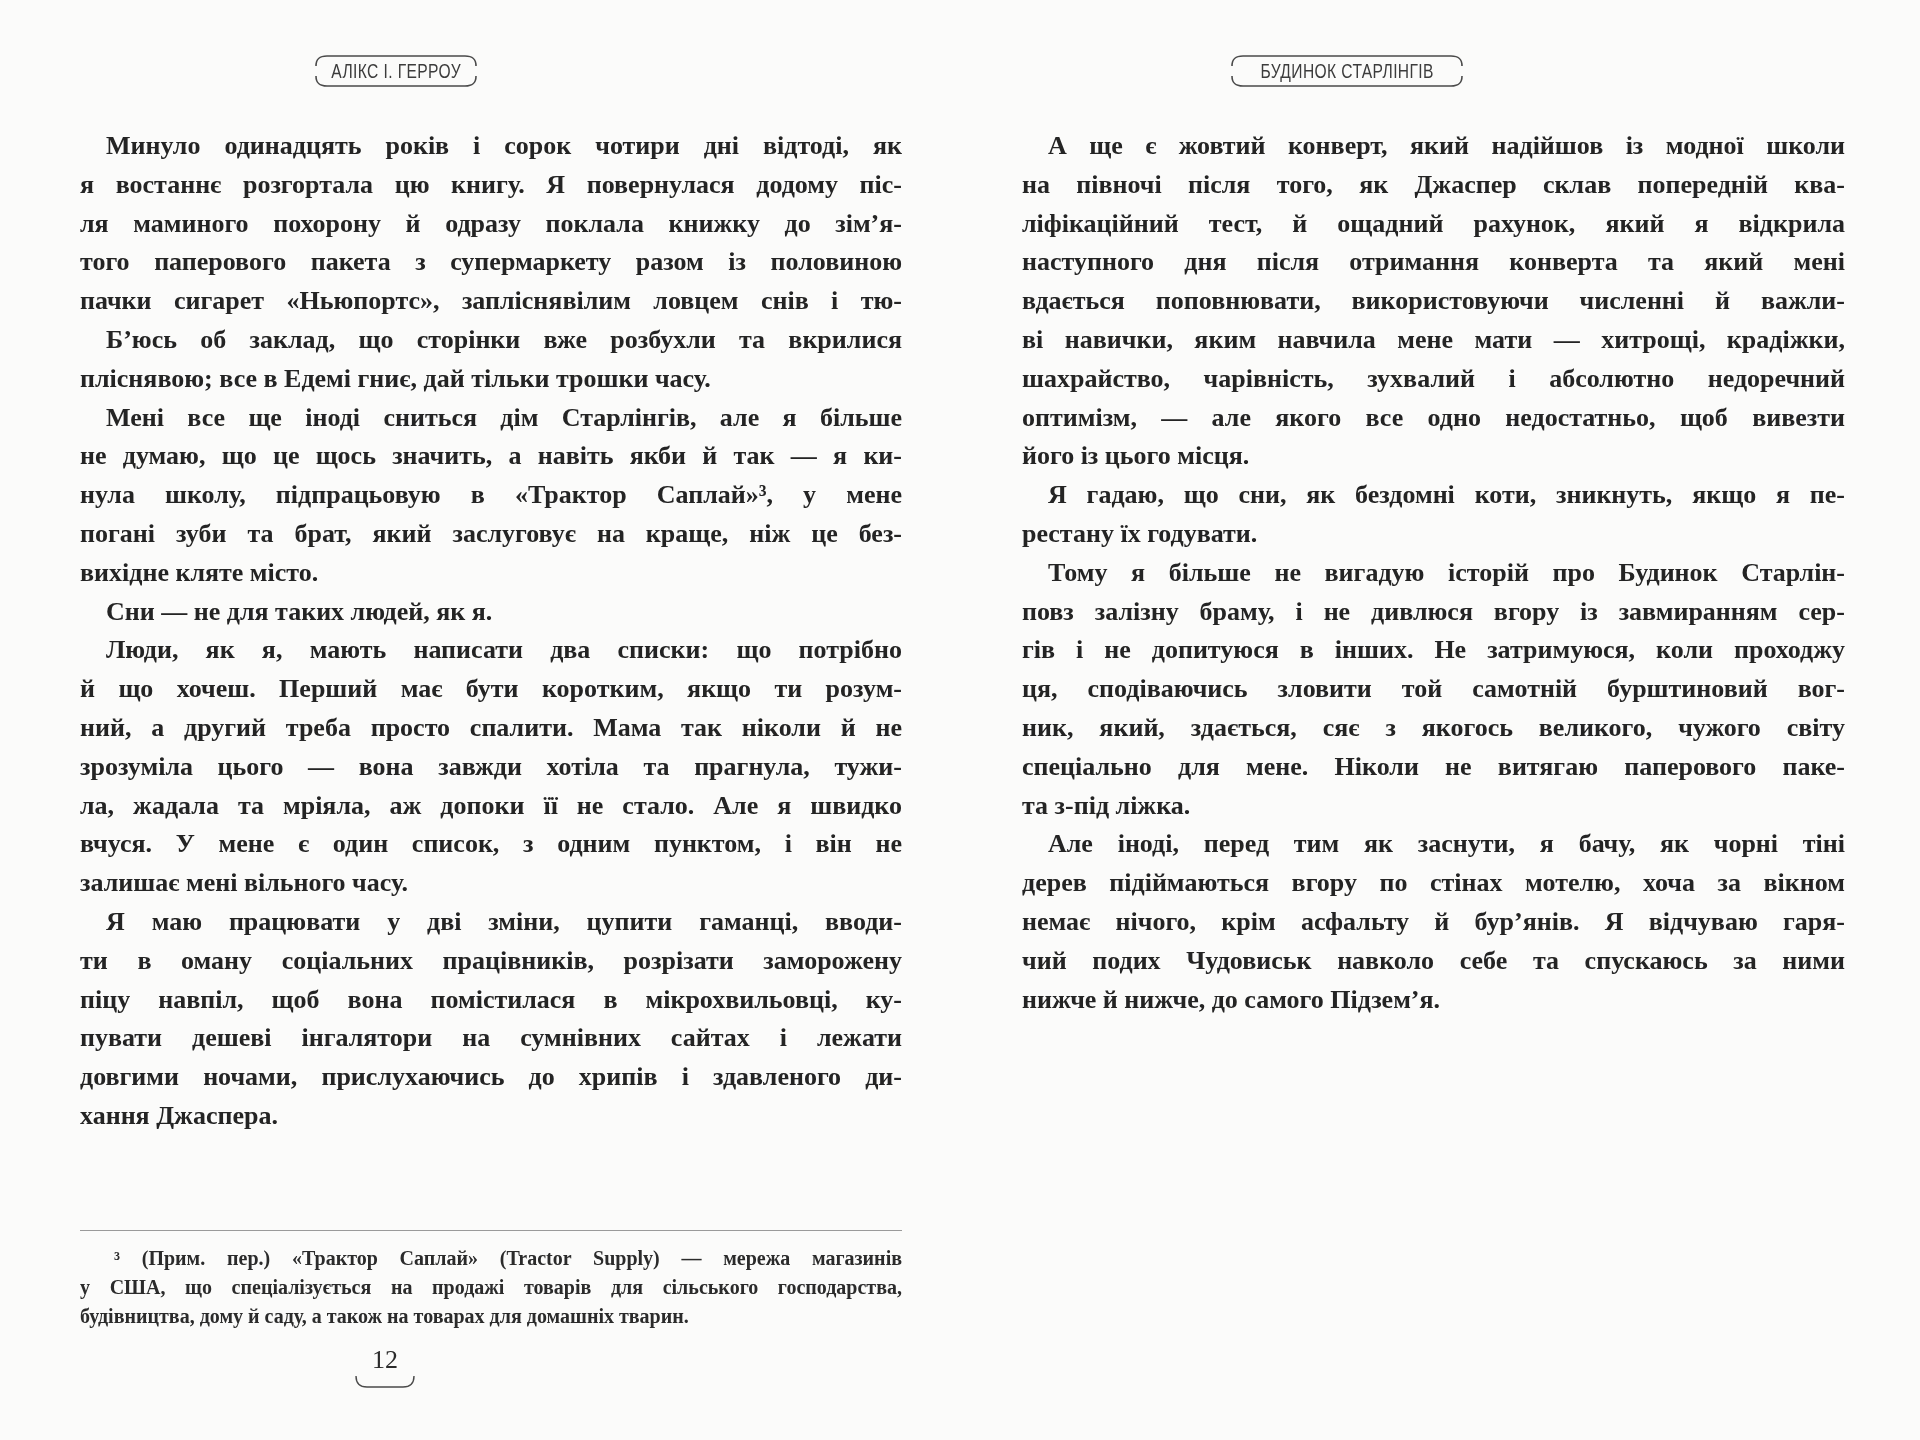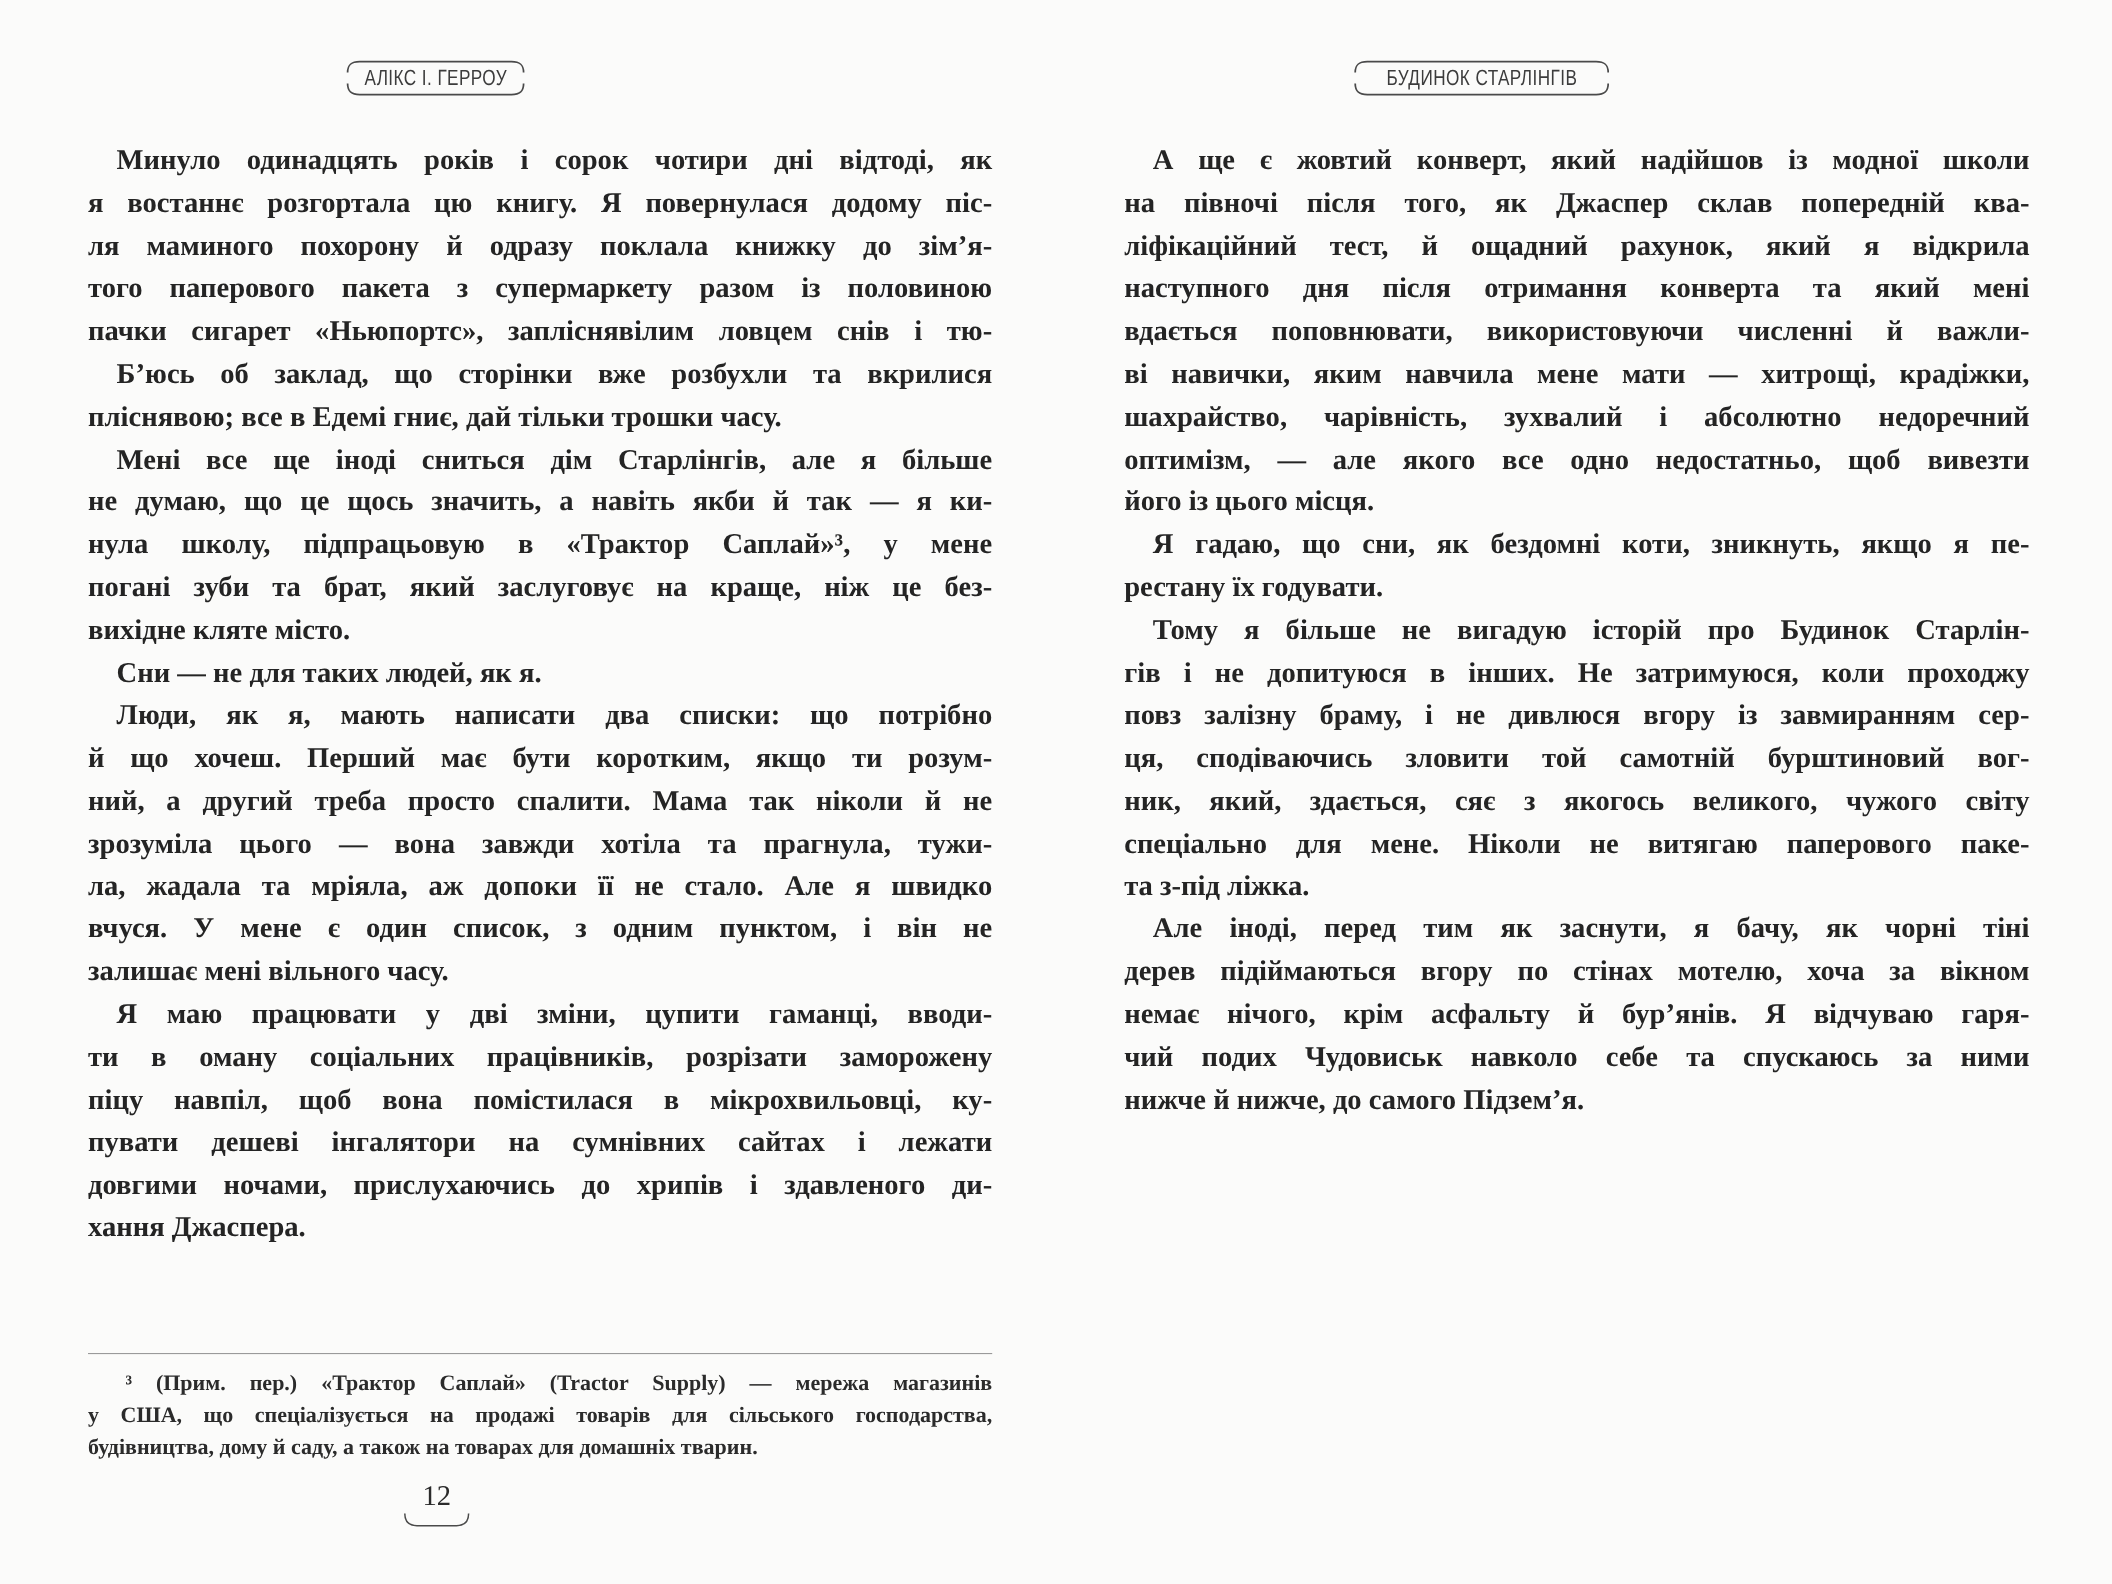--- a/index.html
+++ b/index.html
@@ -23,21 +23,21 @@
   .line.plast{text-align-last:left;}
   .line.pfirst{text-indent:26px;}
 
   
   .footnote-rule{position:absolute;top:1230px;left:0;width:822px;border-top:1.5px solid #9a9a9a;}
   .footnote{position:absolute;top:1244px;left:0;right:0;}
   .footnote .line{font-size:20px;line-height:29px;color:#2b2b2b;}
   .footnote .line.pfirst{text-indent:34px;}
 
   
-  .folio{position:absolute;top:1346px;left:284px;width:66px;text-align:center;}
+  .folio{position:absolute;top:1346px;left:272px;width:66px;text-align:center;}
   .folio-num{display:block;font-size:26px;line-height:28px;color:#2b2b2b;}
   .folio svg{display:block;margin:1px auto 0;}
 </style>
 </head>
 <body>
 
 <div class="spread">
 
   <section class="page" id="page-left">
     <div class="running-head">
@@ -126,22 +126,22 @@
           <div class="line">шахрайство, чарівність, зухвалий і абсолютно недоречний</div>
           <div class="line">оптимізм, — але якого все одно недостатньо, щоб вивезти</div>
           <div class="line plast">його із цього місця.</div>
         </div>
         <div class="para">
           <div class="line pfirst">Я гадаю, що сни, як бездомні коти, зникнуть, якщо я пе-</div>
           <div class="line plast">рестану їх годувати.</div>
         </div>
         <div class="para">
           <div class="line pfirst">Тому я більше не вигадую історій про Будинок Старлін-</div>
+          <div class="line">повз залізну браму, і не дивлюся вгору із завмиранням сер-</div>
           <div class="line">гів і не допитуюся в інших. Не затримуюся, коли проходжу</div>
-          <div class="line">повз залізну браму, і не дивлюся вгору із завмиранням сер-</div>
           <div class="line">ця, сподіваючись зловити той самотній бурштиновий вог-</div>
           <div class="line">ник, який, здається, сяє з якогось великого, чужого світу</div>
           <div class="line">спеціально для мене. Ніколи не витягаю паперового паке-</div>
           <div class="line plast">та з-під ліжка.</div>
         </div>
         <div class="para">
           <div class="line pfirst">Але іноді, перед тим як заснути, я бачу, як чорні тіні</div>
           <div class="line">дерев підіймаються вгору по стінах мотелю, хоча за вікном</div>
           <div class="line">немає нічого, крім асфальту й бур’янів. Я відчуваю гаря-</div>
           <div class="line">чий подих Чудовиськ навколо себе та спускаюсь за ними</div>

